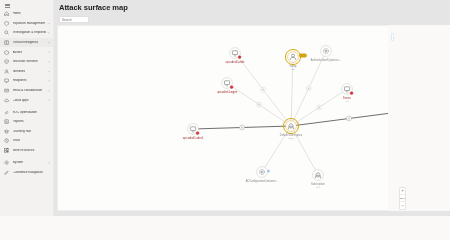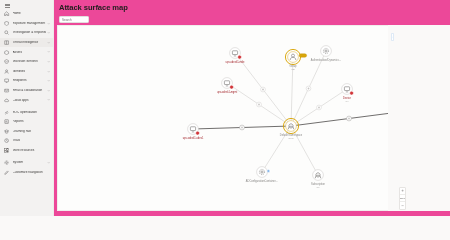--- a/index.html
+++ b/index.html
@@ -49,21 +49,21 @@
     letter-spacing: 0.01em;
     flex: 1 1 auto;
   }
   .nav-chev {
     flex: 0 0 4px; display: flex; align-items: center; justify-content: flex-end;
   }
   .nav-chev svg { width: 3.4px; height: 3.4px; display: block; }
   .nav-sep { height: 2.5px; }
 
   
-  #main { flex: 1 1 auto; position: relative; height: 216px; background: #ec4899; overflow: hidden; }
+  #main { flex: 1 1 auto; position: relative; height: 216px; background: #e5e5e5; overflow: hidden; }
   #page-title {
     position: absolute; left: 5px; top: 3px;
     font-size: 7.6px; font-weight: bold; color: #201f1e;
     letter-spacing: -0.01em;
   }
   #toolbar {
     position: absolute; left: 3px; top: 16px; right: 3px; height: 9px;
   }
   #search-wrap {
     position: absolute; left: 2px; top: 0;

